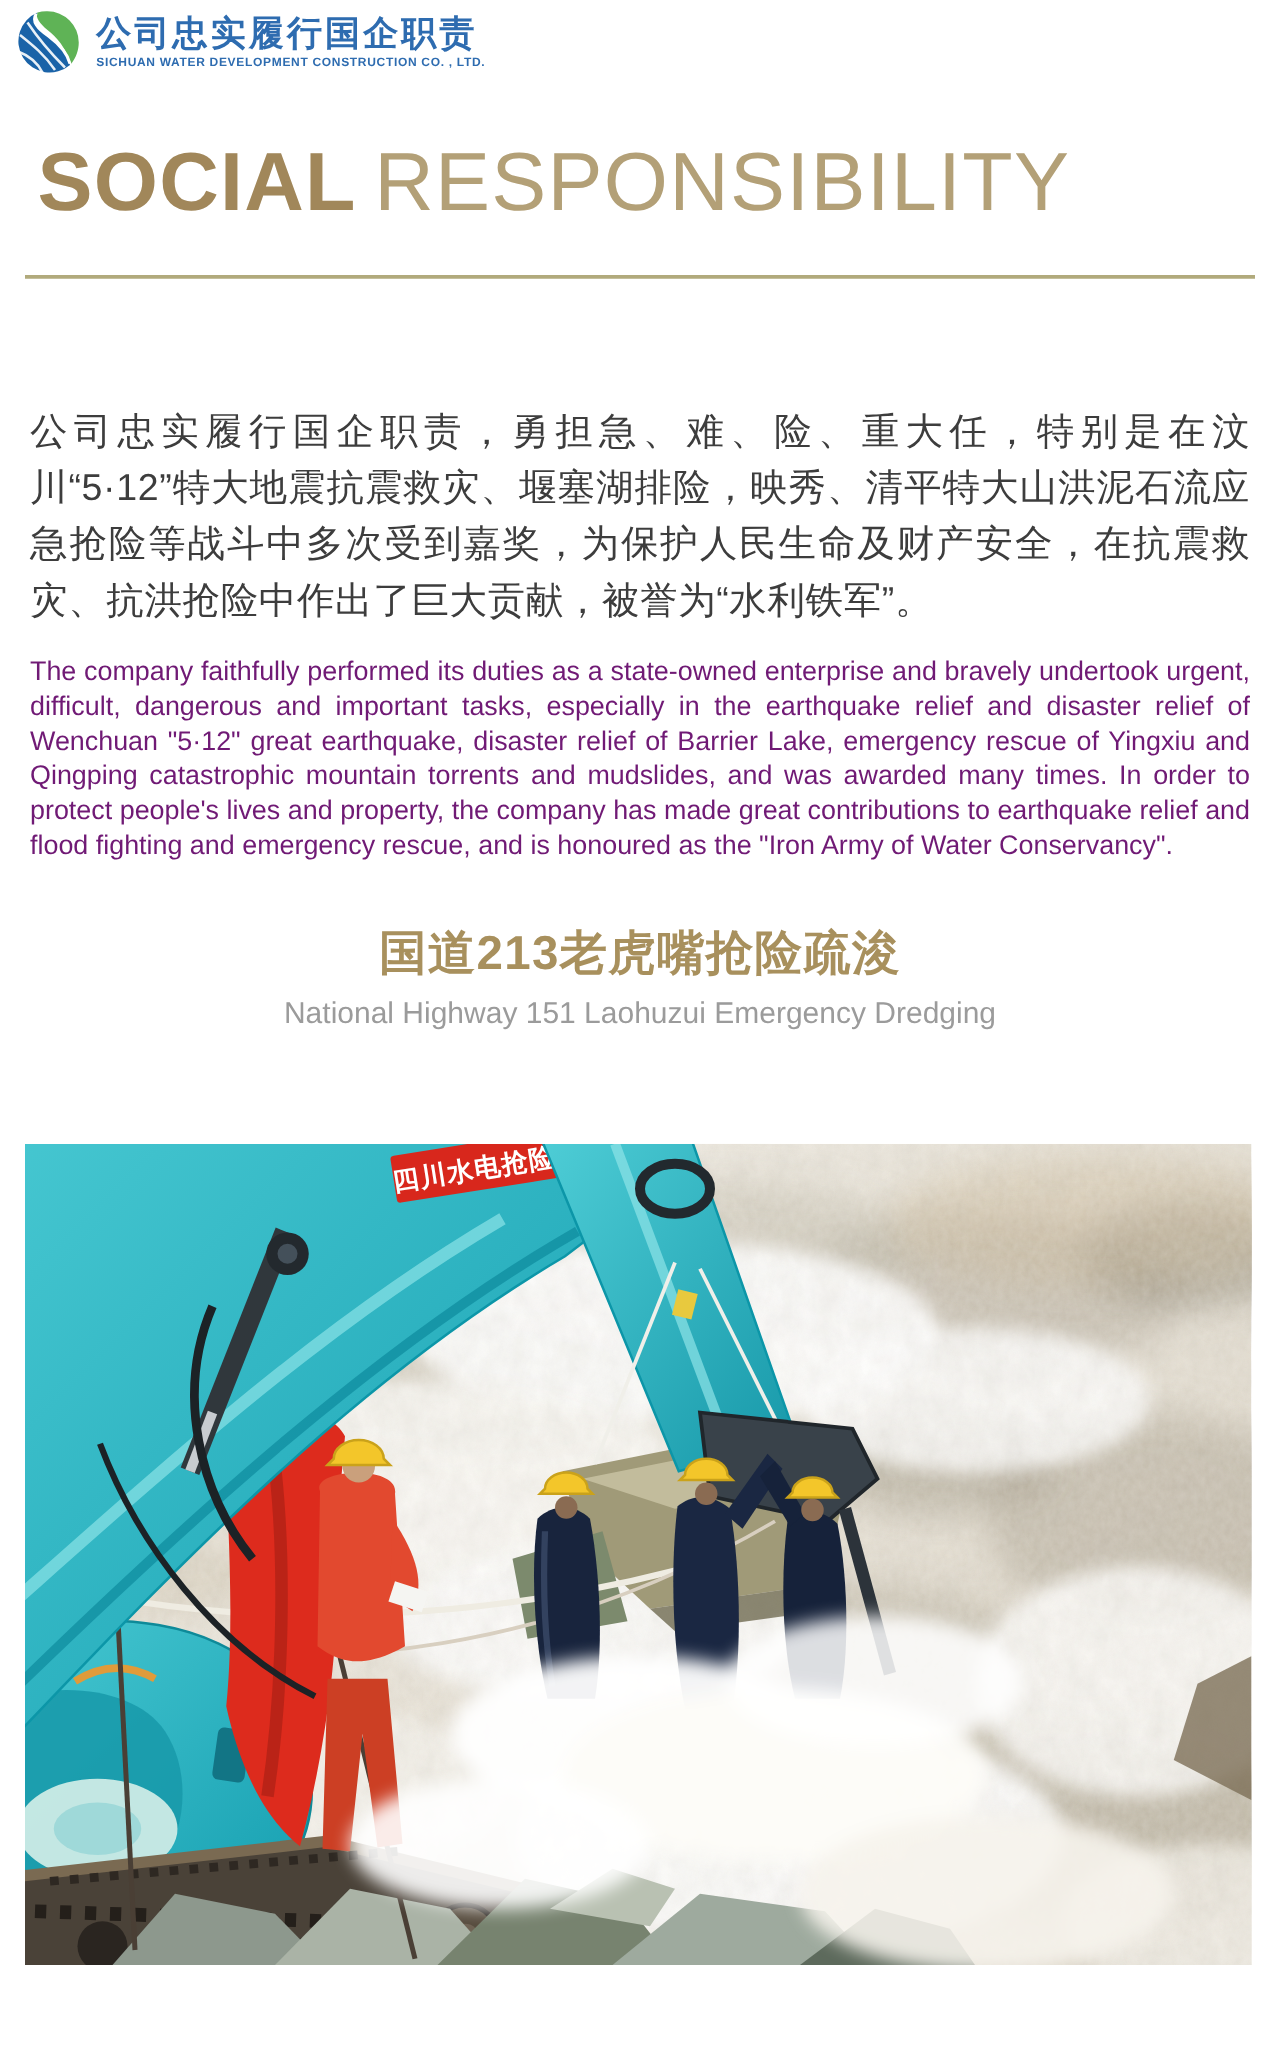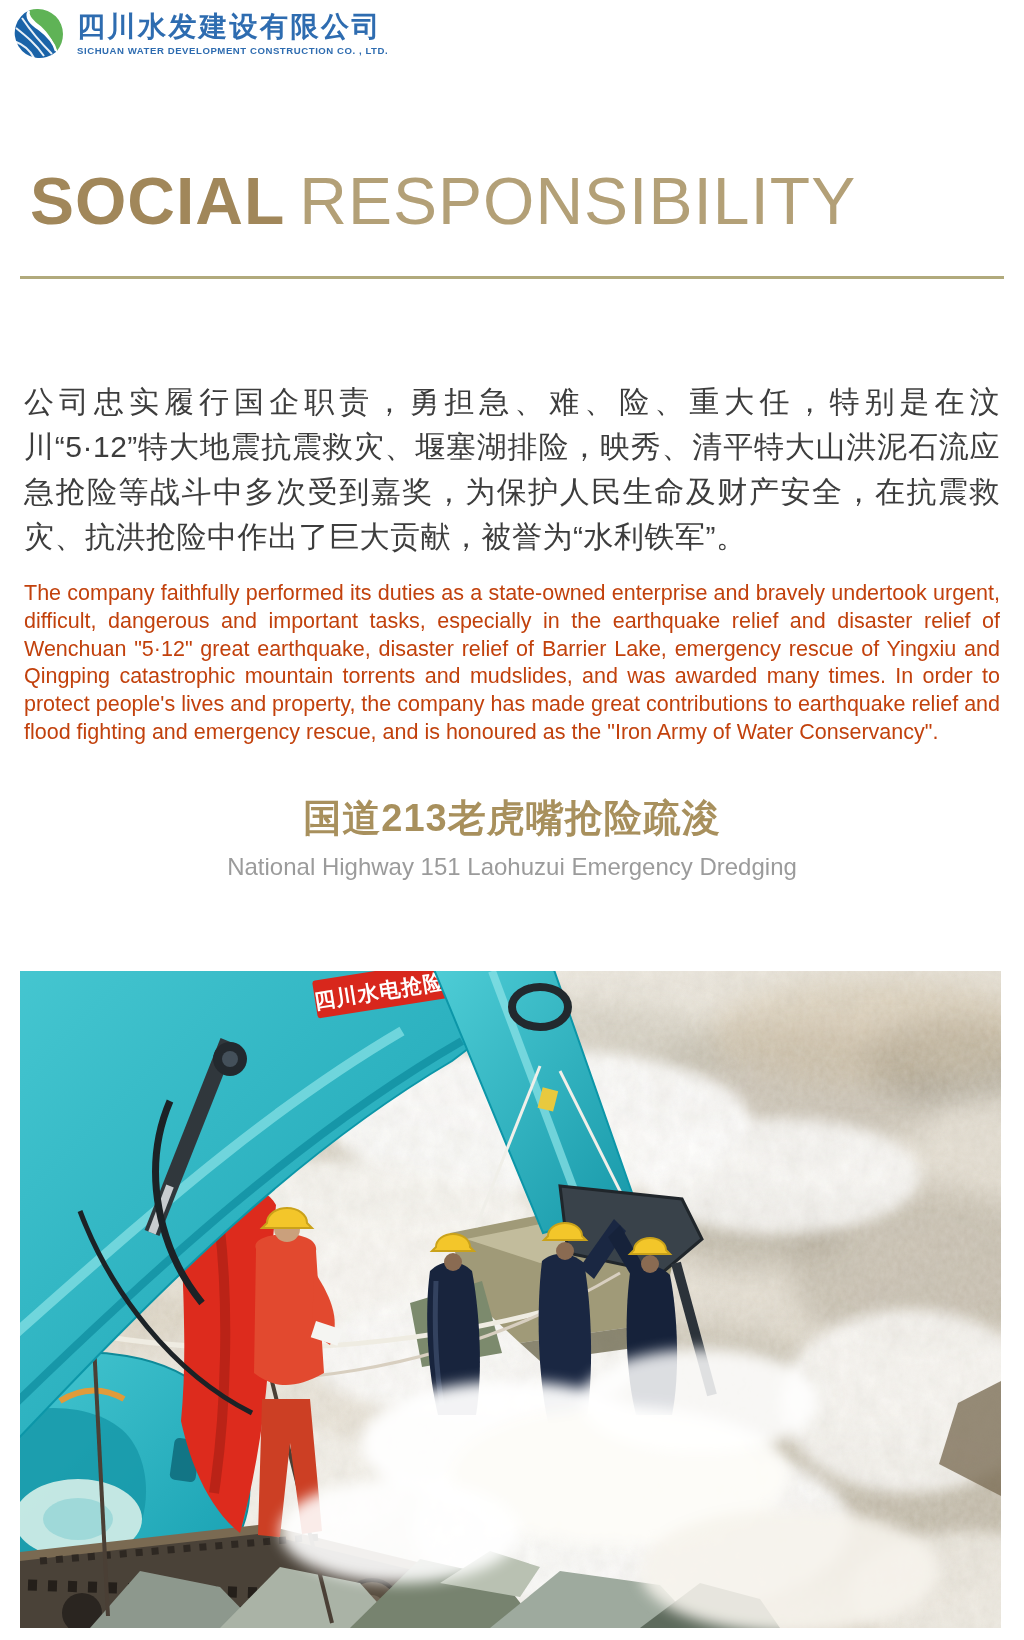--- a/index.html
+++ b/index.html
@@ -8,33 +8,33 @@
     width:1024px; height:1640px; overflow:hidden; position:relative;
     font-family:"Liberation Sans","DejaVu Sans",sans-serif;
   }
   
   .logo-row { display:flex; align-items:center; gap:13px; padding:8px 0 0 12px; }
   .logo-mark { width:52px; height:52px; flex:0 0 auto; }
   .logo-text { display:flex; flex-direction:column; }
   .logo-cn { font-size:28px; font-weight:700; color:#2e6cb0; letter-spacing:2.5px; line-height:1.05; }
   .logo-en { font-size:9.6px; font-weight:700; color:#2e6cb0; letter-spacing:0.55px; margin-top:3px; }
   
-  .hero { margin:108px 30px 0 30px; }
+  .hero { margin:52px 30px 0 30px; }
   .title-en { font-size:66px; line-height:1.0; letter-spacing:1px; white-space:nowrap; }
   .title-en .bold  { font-weight:700; color:#a1875a; }
   .title-en .light { font-weight:400; color:#b3a077; margin-left:14px; }
   .title-zh { font-size:58px; font-weight:700; color:#1d5ca6; letter-spacing:9px; margin-top:16px; }
   .divider { border:none; border-top:3px solid #b1aa7c; margin:42px -10px 0 -10px; }
   
   .para-zh {
     margin:100px 24px 16px 24px; font-size:30px; line-height:1.5; color:#3d3d3d;
     text-align:justify; letter-spacing:0.5px;
   }
   .para-en {
-    margin:21px 24px 0 24px; font-size:21.5px; line-height:1.295; color:#c2410c;
+    margin:21px 24px 0 24px; font-size:21.5px; line-height:1.295; color:#701a75;
     text-align:justify;
   }
   
   .section { margin:46px 24px 0 24px;text-align:center; }
   .section-zh { font-size:38px; font-weight:700; color:#a8905d; letter-spacing:1px; }
   .section-en { font-size:24px; font-weight:400; color:#9b9b9b; margin-top:9px; }
   
   .photo-wrap { margin:90px 23px 0 20px; width:981px; height:657px; overflow:hidden; position:relative; }
   .photo-wrap svg { display:block; }
 </style>
@@ -47,21 +47,21 @@
       <circle cx="26" cy="26" r="25" fill="#ffffff"></circle>
       <path d="M26,1 a25,25 0 0 1 25,25 c0,6 -2,12 -6,17 C 40,30 34,22 26,16 C 20,11 16,6 18,2 a25,25 0 0 1 8,-1 Z" fill="#5fb356"></path>
       <path d="M18,2 C 13,8 18,14 26,20 C 34,26 41,34 44,44 A 25,25 0 1 1 18,2 Z" fill="#1a63a8"></path>
       <path d="M10,10 C 18,22 26,32 40,46" stroke="#ffffff" stroke-width="2" fill="none" opacity="0.9"></path>
       <path d="M4,20 C 14,28 24,36 32,48" stroke="#ffffff" stroke-width="2" fill="none" opacity="0.9"></path>
       <path d="M2,33 C 10,36 18,42 22,50" stroke="#ffffff" stroke-width="2" fill="none" opacity="0.9"></path>
       <path d="M17,3 C 13,9 18,15 27,21 C 35,27 42,35 44,43" stroke="#ffffff" stroke-width="2.4" fill="none"></path>
     </svg>
   </span>
   <span class="logo-text">
-    <span class="logo-cn">四川水发建设有限公司</span>
+    <span class="logo-cn">公司忠实履行国企职责</span>
     <span class="logo-en">SICHUAN WATER DEVELOPMENT CONSTRUCTION CO. , LTD.</span>
   </span>
 </header>
 
 <section class="hero">
   <div class="title-en">
     <span class="bold">SOCIAL</span><span class="light">RESPONSIBILITY</span>
   </div>
   <hr class="divider">
 </section>

